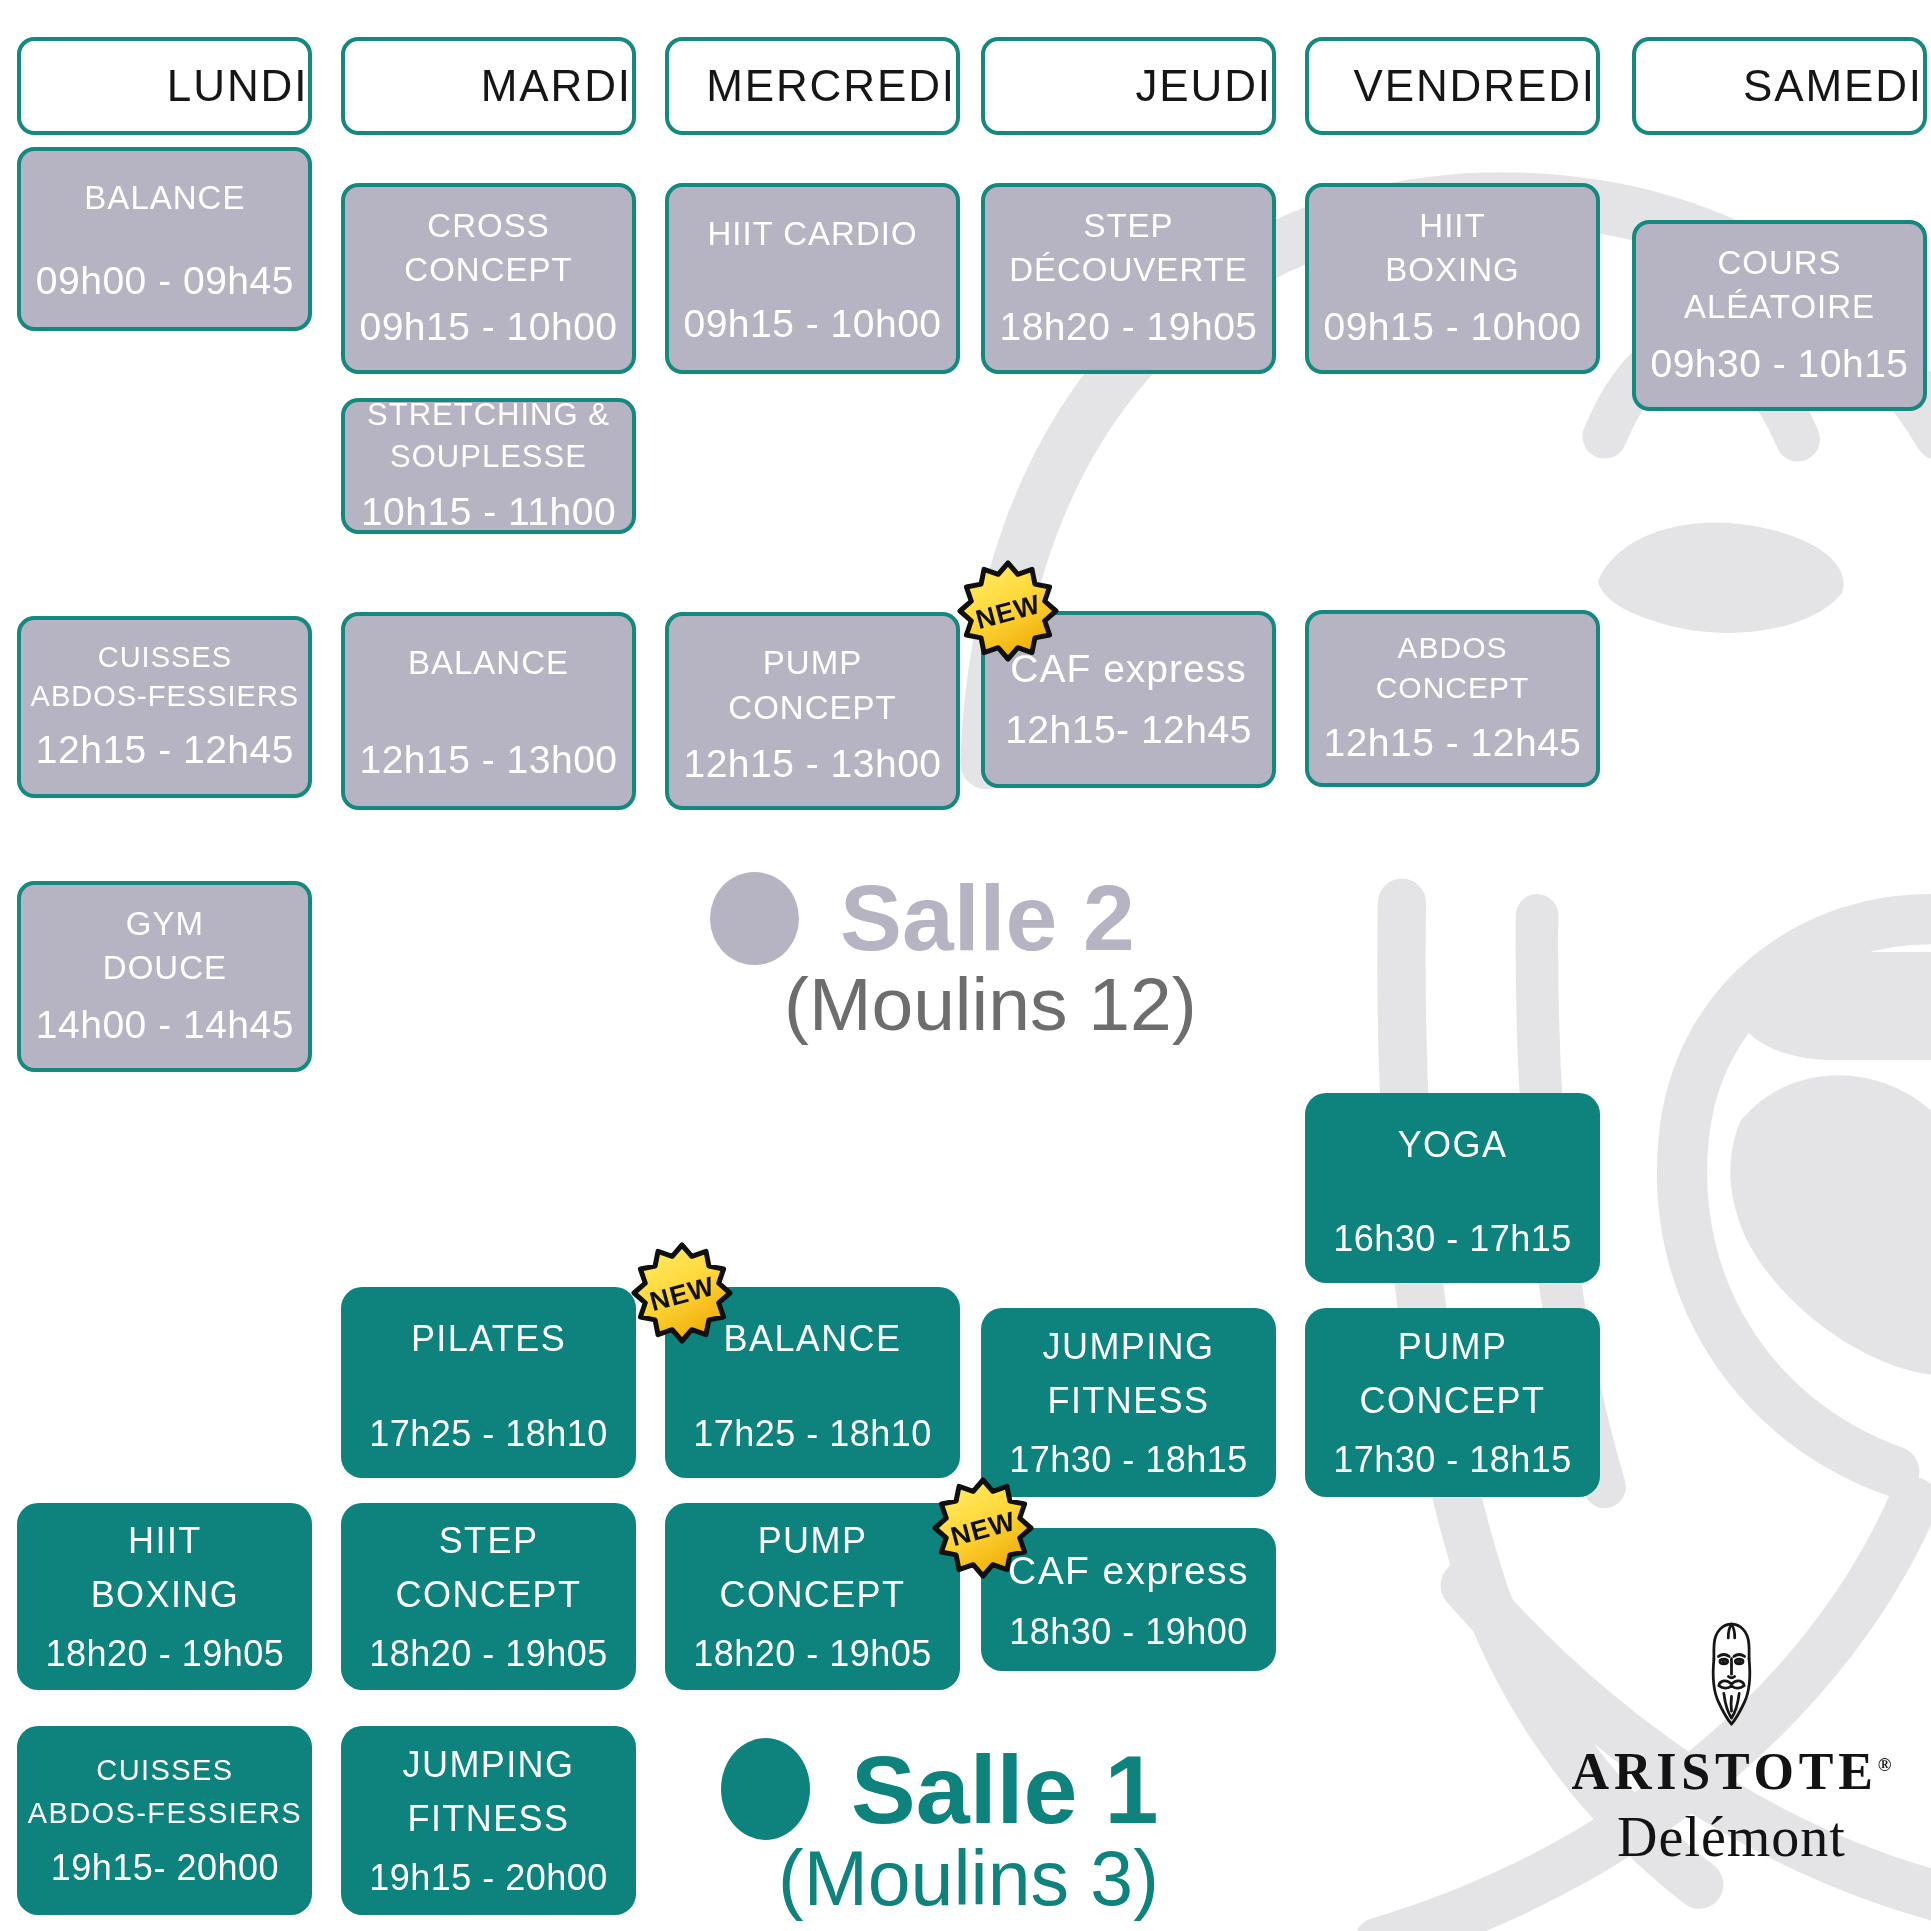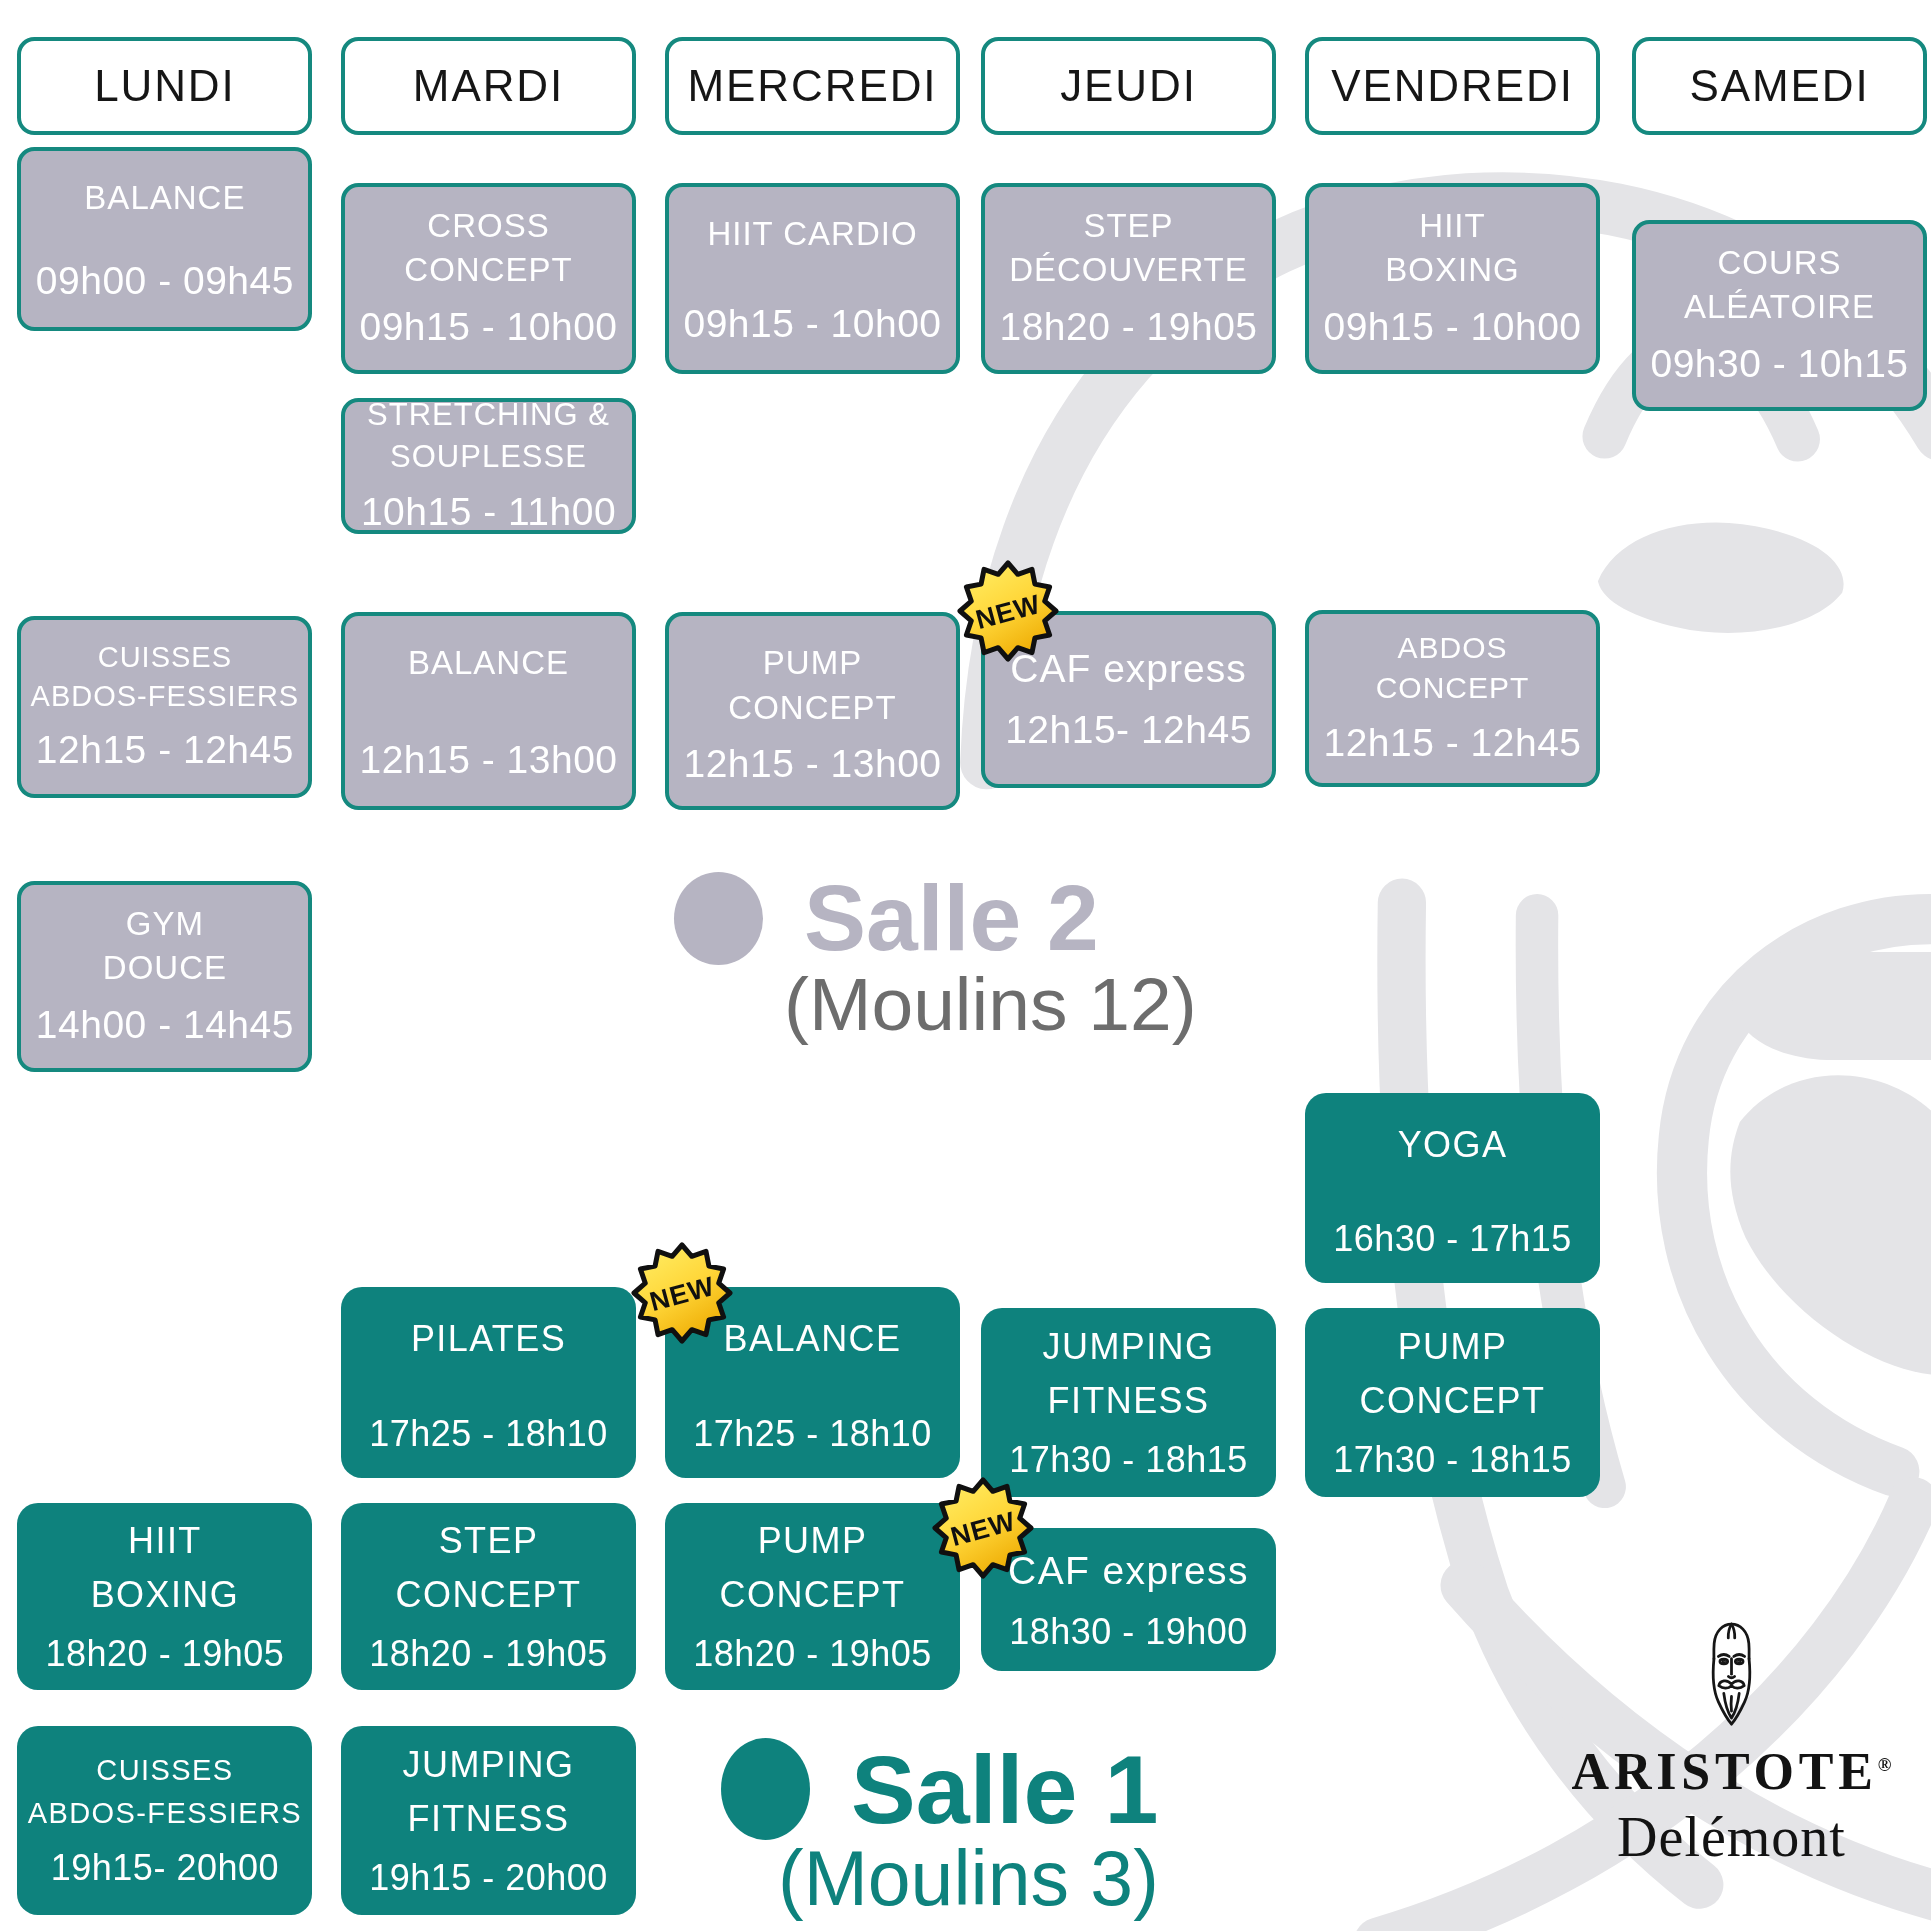--- a/index.html
+++ b/index.html
@@ -8,21 +8,21 @@
     --teal:#0e827d;
     --teal-border:#15897f;
     --gray:#b6b4c2;
     --header-text:#161616;
     --loc-gray:#6d6d6d;
     --watermark:#e4e4e7;
   }
   .poster{position:relative;width:1931px;height:1931px;background:#ffffff;overflow:hidden;}
   .watermark{position:absolute;left:0;top:0;z-index:0;}
   .day-header{position:absolute;box-sizing:border-box;background:#ffffff;border:4.8px solid var(--teal-border);
-    border-radius:17.4px;display:flex;align-items:center;justify-content:center;z-index:2;}
+    border-radius:17.4px;display:flex;align-items:center;justify-content:flex-end;z-index:2;}
   .day-header span{font-size:44px;letter-spacing:1.9px;font-weight:500;color:var(--header-text);}
   .card{position:absolute;box-sizing:border-box;display:flex;flex-direction:column;align-items:center;
     justify-content:center;text-align:center;color:#ffffff;padding:15.4px 7.7px;z-index:2;}
   .card.salle2{background:var(--gray);border:4.8px solid var(--teal-border);border-radius:17.4px;}
   .card.salle1{background:var(--teal);border-radius:21px;}
   .card.spread{justify-content:space-between;padding-top:25px;padding-bottom:19.3px;}
   .title-block{display:flex;flex-direction:column;align-items:center;}
   .title-line{font-size:33px;letter-spacing:1px;line-height:1.35;}
   .salle1 .title-line{font-size:36px;letter-spacing:1.4px;line-height:1.5;}
   .time{font-size:39px;letter-spacing:0.5px;line-height:1.35;margin-top:8px;}
@@ -261,21 +261,21 @@
     </div>
       <div class="card salle1" style="left: 341px; top: 1726px; width: 295px; height: 189px;">
       <div class="title-block">
           <div class="title-line">JUMPING</div>
           <div class="title-line">FITNESS</div>
         </div>
       <div class="time">19h15 - 20h00</div>
     </div>
     </div>
 
-  <div class="room-row" style="left:674px;top:872px;">
+  <div class="room-row" style="left:710px;top:872px;">
     <span class="bullet gray"></span>
     <span class="room-name gray">Salle 2</span>
   </div>
   <div class="room-loc gray" style="left:784px;top:967px;">(Moulins 12)</div>
 
   <div class="room-row" style="left:721px;top:1738px;">
     <span class="bullet teal"></span>
     <span class="room-name teal">Salle 1</span>
   </div>
   <div class="room-loc teal" style="left:778px;top:1840px;">(Moulins 3)</div>

